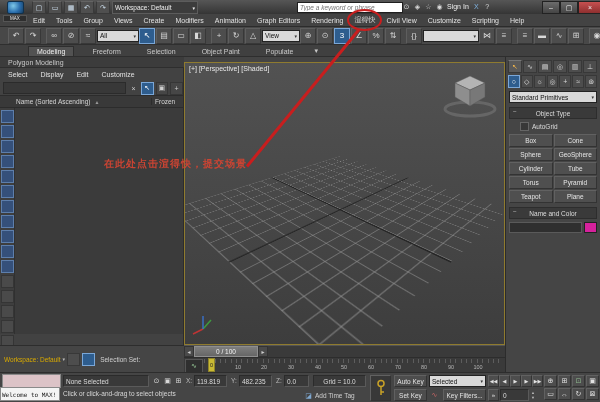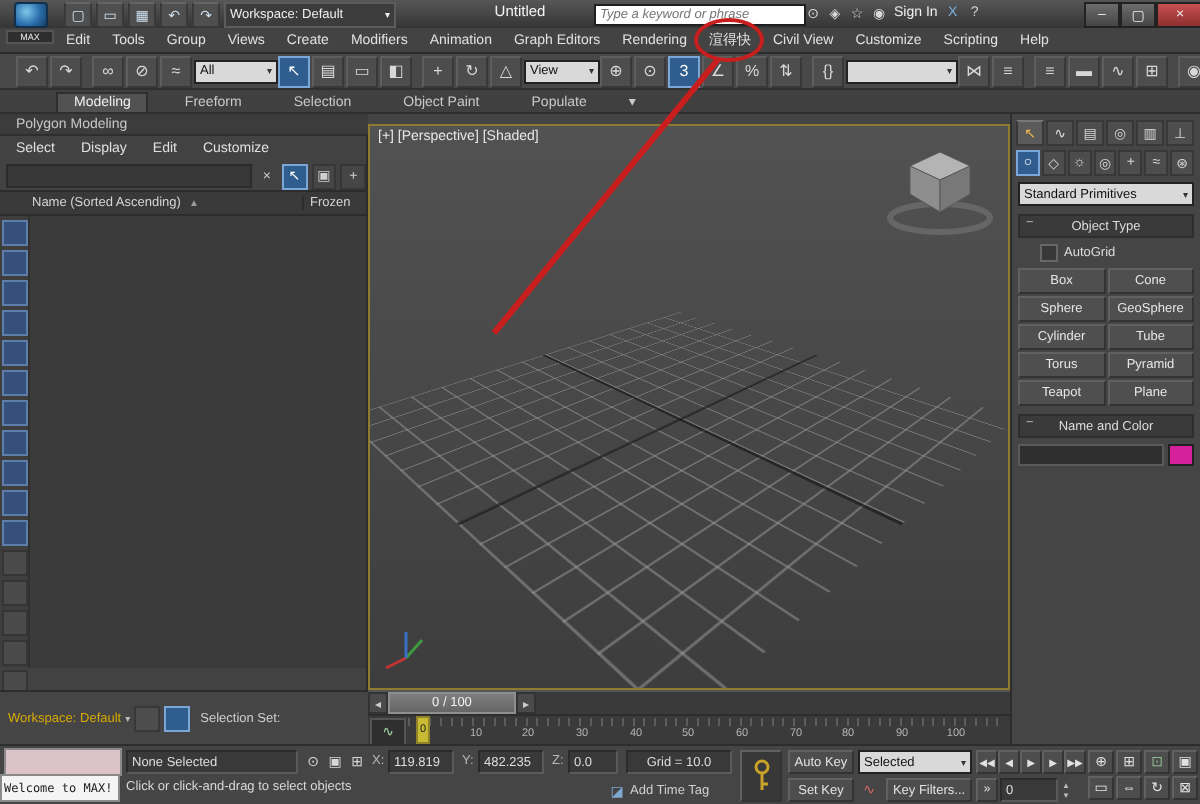--- a/index.html
+++ b/index.html
@@ -119,21 +119,20 @@
     <div class="qa-icon">▭</div>
     <div class="qa-icon">▦</div>
     <div class="qa-icon">↶</div>
     <div class="qa-icon">↷</div>
     <div class="qa-icon">▣</div>
   </div>
   <div id="ws-dd" class="abs">
     <span>Workspace: Default</span>
     <span style="margin-left:auto;font-size:5px;">▾</span>
   </div>
-  <div id="title-text" class="abs">Untitled</div>
   <input id="kw-search" class="abs" placeholder="Type a keyword or phrase" style="">
   <div class="abs row" style="left:401px;top:1px;">
     <div class="tb-mini">⊙</div>
     <div class="tb-mini">◈</div>
     <div class="tb-mini">☆</div>
     <div class="tb-mini">◉</div>
     <span id="signin">Sign In</span>
     <div class="tb-mini" style="color:#7fb2e0;">X</div>
     <div class="tb-mini">?</div>
   </div>
@@ -438,14 +437,15 @@
       <div class="sbtn nav" style="color:#8fb98f;">⊡</div>
       <div class="sbtn nav">▣</div>
       <div class="sbtn nav">▭</div>
       <div class="sbtn nav">⇔</div>
       <div class="sbtn nav">↻</div>
       <div class="sbtn nav">⊠</div>
     </div>
   </div>
 
   <div id="anno-line" class="abs"></div>
+  <div id="anno-text" class="abs">在此处点击渲得快，提交场景</div>
 
 </div>
 
 </body></html>

